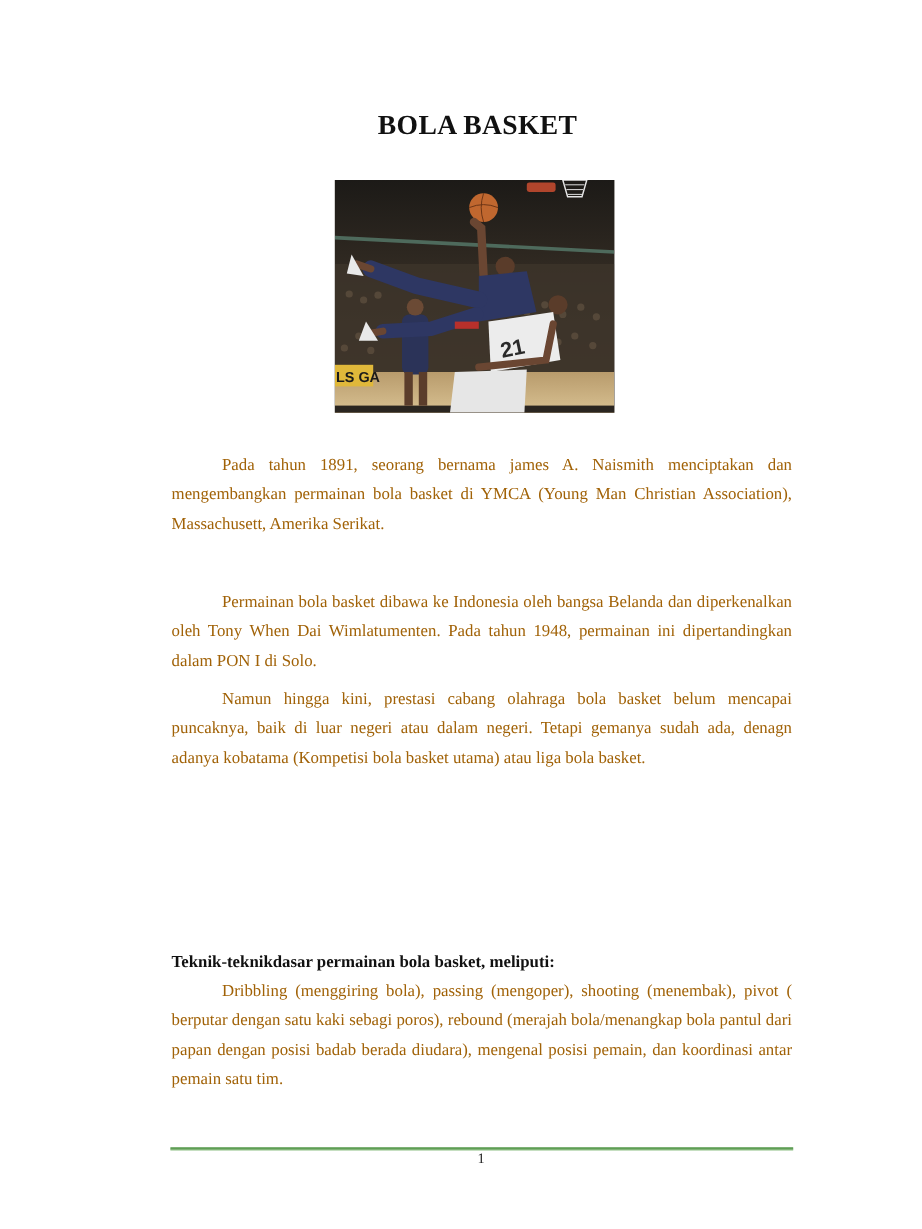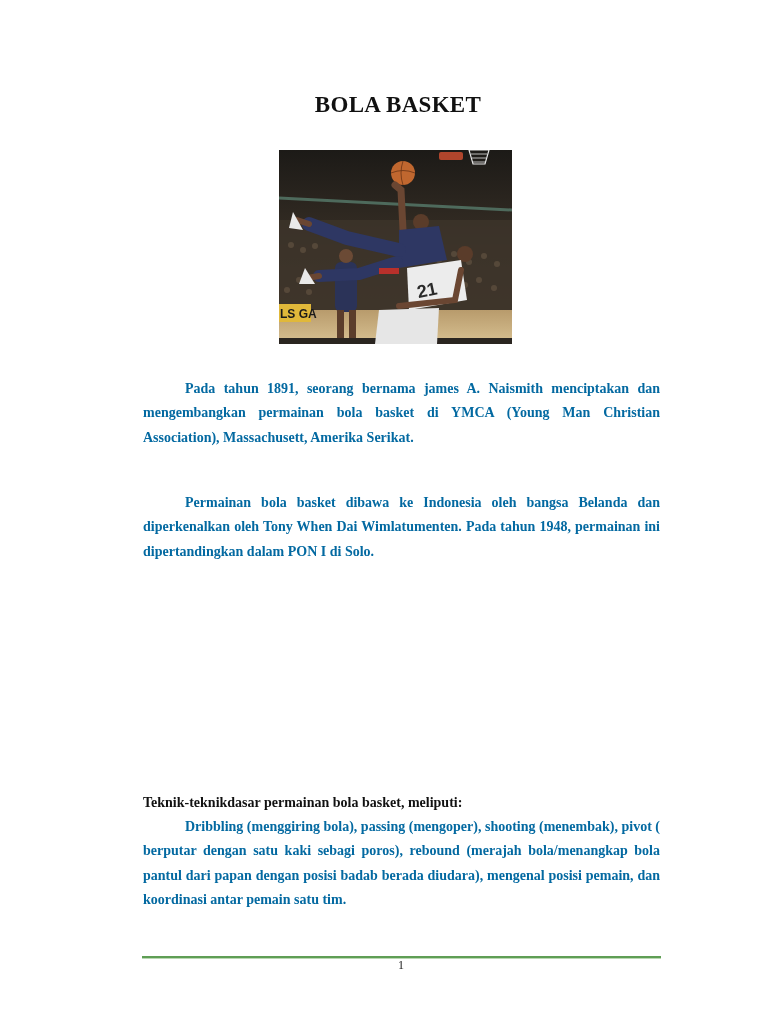--- a/index.html
+++ b/index.html
@@ -45,22 +45,21 @@
     .photo svg { display: block; }
     .body-text {
       position: absolute;
       left: 143px;
       width: 517px;
       font-size: 14px;
       line-height: 24.3px;
       text-align: justify;
       text-align-last: left;
       margin: 0;
-      color: #0369a1;
-      font-weight: bold;
+      color: #a16207;
     }
     .indent { text-indent: 42px; }
     .heading {
       font-weight: bold;
       color: #111;
     }
     .footer-line {
       position: absolute;
       left: 142px;
       top: 956px;
@@ -155,20 +154,21 @@
       <text x="138" y="146" font-family="Liberation Sans, sans-serif" font-weight="bold" font-size="18" fill="#2a2a2a" transform="rotate(-12 150 140)">21</text>
       <path d="M100 160 L160 158 L158 194 L96 194 Z" fill="#e6e6e6"></path>
       <path d="M182 120 L176 150 L120 156" stroke="#6a4632" stroke-width="6" fill="none" stroke-linecap="round"></path>
     </svg>
   </div>
 
   <p class="body-text indent" style="top:377px;">Pada tahun 1891, seorang bernama james A. Naismith menciptakan dan mengembangkan permainan bola basket di YMCA (Young Man Christian Association), Massachusett, Amerika Serikat.</p>
 
   <p class="body-text indent" style="top:475px;margin-top:16px;">Permainan bola basket dibawa ke Indonesia oleh bangsa Belanda dan diperkenalkan oleh Tony When Dai Wimlatumenten. Pada tahun 1948, permainan ini dipertandingkan dalam PON I di Solo.</p>
 
+  <p class="body-text indent" style="top:572px;">Namun hingga kini, prestasi cabang olahraga bola basket belum mencapai puncaknya, baik di luar negeri atau dalam negeri. Tetapi gemanya sudah ada, denagn adanya kobatama (Kompetisi bola basket utama) atau liga bola basket.</p>
 
 
   <p class="body-text indent" style="top:815px;">Dribbling (menggiring bola), passing (mengoper), shooting (menembak), pivot ( berputar dengan satu kaki sebagi poros), rebound (merajah bola/menangkap bola pantul dari papan dengan posisi badab berada diudara), mengenal posisi pemain, dan koordinasi antar pemain satu tim.</p>
 
   <p class="body-text heading" style="top:791px;">Teknik-teknikdasar permainan bola basket, meliputi:</p>
 
   <div class="footer-line"></div>
   <div class="page-number">1</div>
 
 </div>

